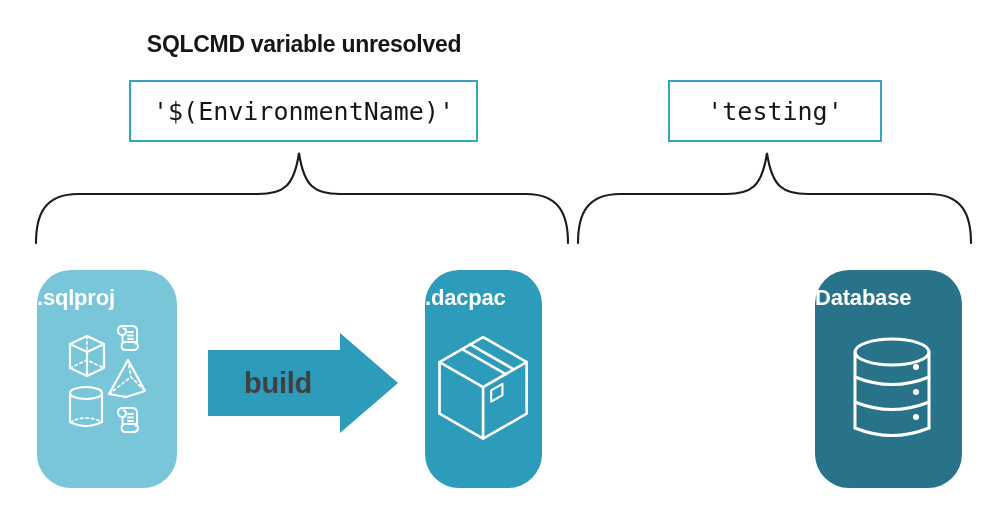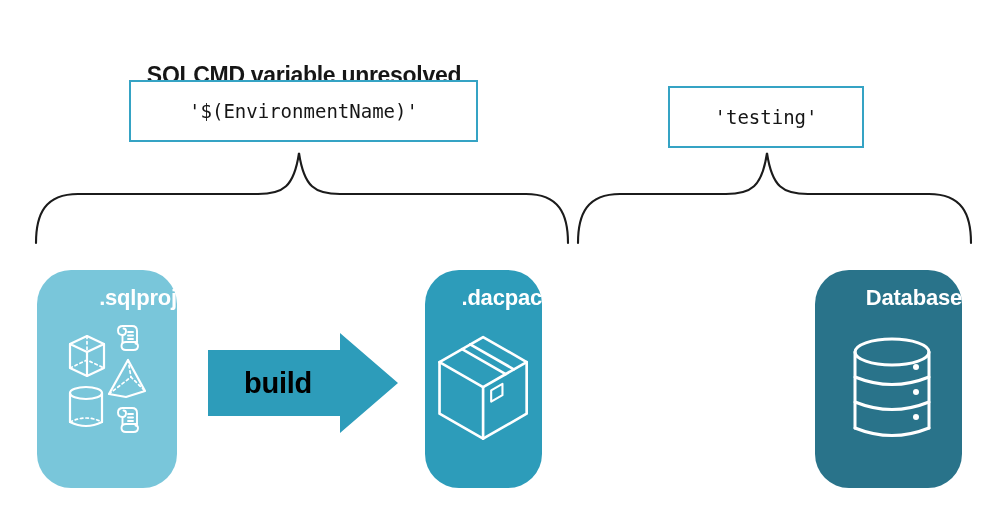--- a/index.html
+++ b/index.html
@@ -2,53 +2,53 @@
 <html style="--node-sqlproj: #79C6DA; --node-dacpac: #2D9CBA; --node-database: #29738A; --arrow-build: #2D9CBA; --arrow-deploy: #29738A; --codebox-border: #35A3C4; --icon-stroke: #FFFFFF; --text: #161616; --background: #FFFFFF;"><head>
 <meta charset="utf-8">
 <style>
   html,body{margin:0;padding:0;background:#fff;}
   .canvas{
     position:relative;width:1000px;height:522px;background:var(--background,#fff);
     font-family:"Liberation Sans",sans-serif;overflow:hidden;
   }
   .heading{
     position:absolute;top:30px;font-size:23px;line-height:28px;font-weight:700;
-    color:var(--text,#161616);text-align:center;letter-spacing:-0.3px;margin-top:31px;
+    color:var(--text,#161616);text-align:center;letter-spacing:-0.3px;
   }
   #h1{left:120px;width:368px;}
   #h2{left:618px;width:300px;}
   .codebox{
     position:absolute;top:80px;height:62px;box-sizing:border-box;background:#fff;
     border:2.5px solid var(--codebox-border,#35A3C4);
     display:flex;align-items:center;justify-content:center;
-    font-family:"DejaVu Sans Mono",monospace;font-size:19px;color:var(--text,#161616);
+    font-family:"DejaVu Sans Mono",monospace;font-size:25px;color:var(--text,#161616);
   }
   #cb1{left:129px;width:349px;}
-  #cb2{left:668px;width:196px;margin-top:6px;}
+  #cb2{left:668px;width:214px;}
   .braces{position:absolute;left:0;top:0;width:1000px;height:522px;pointer-events:none;}
   .braces path{fill:none;stroke:#1b1b1b;stroke-width:2.1;stroke-linecap:round;}
   .node{position:absolute;top:270px;height:218px;border-radius:34px;}
   #n1{left:37px;width:140px;background:var(--node-sqlproj,#79C6DA);}
   #n2{left:425px;width:117px;background:var(--node-dacpac,#2D9CBA);}
   #n3{left:815px;width:147px;background:var(--node-database,#29738A);}
   .node-label{
-    position:absolute;top:15px;left:0;width:100%;text-align:right;
+    position:absolute;top:15px;left:0;width:100%;text-align:left;
     color:#fff;font-weight:700;font-size:22px;letter-spacing:-0.2px;
   }
   .node-icon{position:absolute;left:0;top:0;width:100%;height:100%;}
   .arrow{position:absolute;top:333px;width:190px;height:100px;}
   #a1{left:208px;}
   #a2{left:598px;}
   .arrow svg{position:absolute;left:0;top:0;width:190px;height:100px;}
   #a1 polygon{fill:var(--arrow-build,#2D9CBA);}
   #a2 polygon{fill:var(--arrow-deploy,#29738A);}
   .arrow-label{
     position:absolute;left:0;top:17px;width:140px;height:66px;
     display:flex;align-items:center;justify-content:center;
-    color:#000000;font-weight:700;font-size:29px;letter-spacing:-0.3px;
+    color:#404040;font-weight:700;font-size:29px;letter-spacing:-0.3px;
   }
 </style>
 </head>
 <body>
 
 <div class="canvas">
 
   <div class="heading" id="h1">SQLCMD variable unresolved</div>
 
   <div class="codebox" id="cb1">

